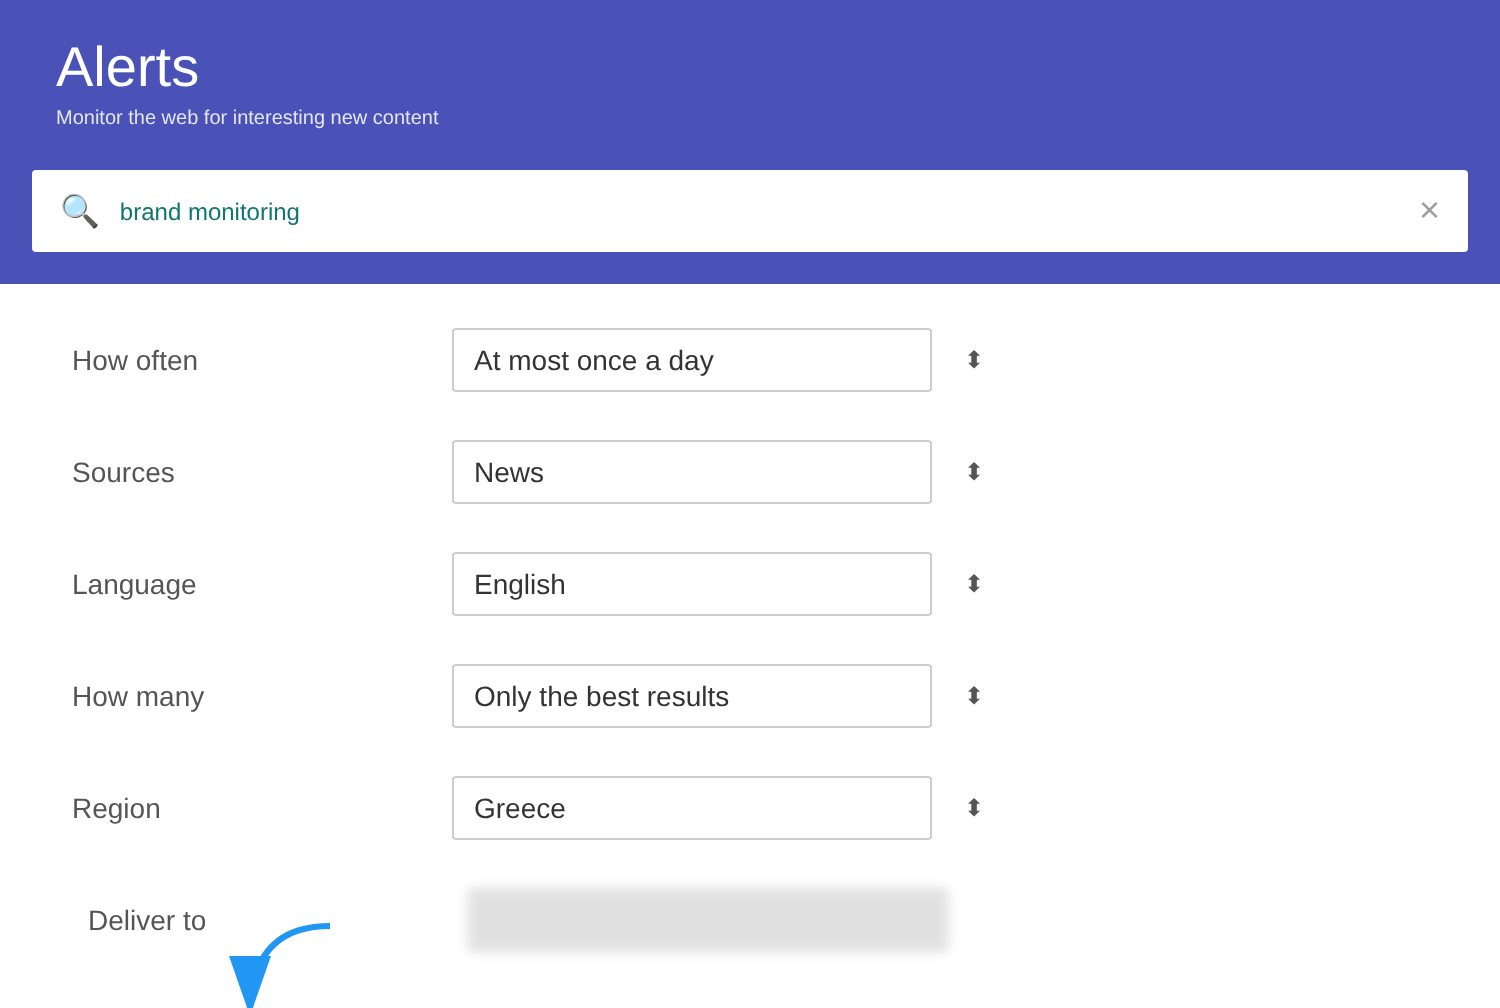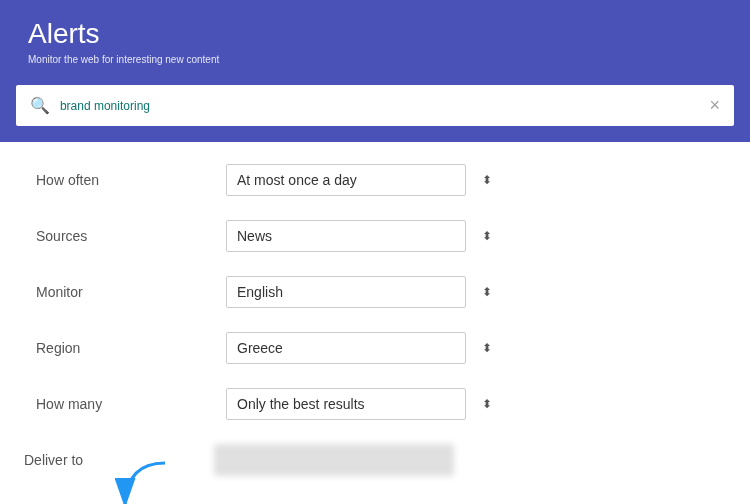--- a/index.html
+++ b/index.html
@@ -119,20 +119,21 @@
       display: flex;
       align-items: center;
       padding: 12px 24px;
     }
 
     .deliver-to-label {
       width: 190px;
       font-size: 14px;
       color: #555;
       flex-shrink: 0;
+      margin-left: 20px;
     }
 
     .deliver-input-blurred {
       width: 240px;
       height: 32px;
       background: #e0e0e0;
       border-radius: 2px;
       filter: blur(3px);
     }
 
@@ -194,45 +195,45 @@
         <option>Web</option>
         <option>Video</option>
         <option>Books</option>
         <option>Discussions</option>
         <option>Finance</option>
       </select>
     </div>
   </div>
 
   <div class="option-row">
-    <div class="option-label">Monitor</div>
+    <div class="option-label">Language</div>
     <div class="select-wrapper">
       <select class="option-select">
         <option>Any Language</option>
         <option selected="">English</option>
       </select>
     </div>
   </div>
 
   <div class="option-row">
+    <div class="option-label">How many</div>
+    <div class="select-wrapper">
+      <select class="option-select">
+        <option selected="">Only the best results</option>
+        <option>All results</option>
+      </select>
+    </div>
+  </div>
+
+  <div class="option-row">
     <div class="option-label">Region</div>
     <div class="select-wrapper">
       <select class="option-select">
         <option>Any Region</option>
         <option selected="">Greece</option>
-      </select>
-    </div>
-  </div>
-
-  <div class="option-row">
-    <div class="option-label">How many</div>
-    <div class="select-wrapper">
-      <select class="option-select">
-        <option selected="">Only the best results</option>
-        <option>All results</option>
       </select>
     </div>
   </div>
 
   <div class="deliver-to-row">
     <div class="deliver-to-label">Deliver to</div>
     <div class="deliver-input-blurred"></div>
   </div>
 
   <div class="bottom-row">

